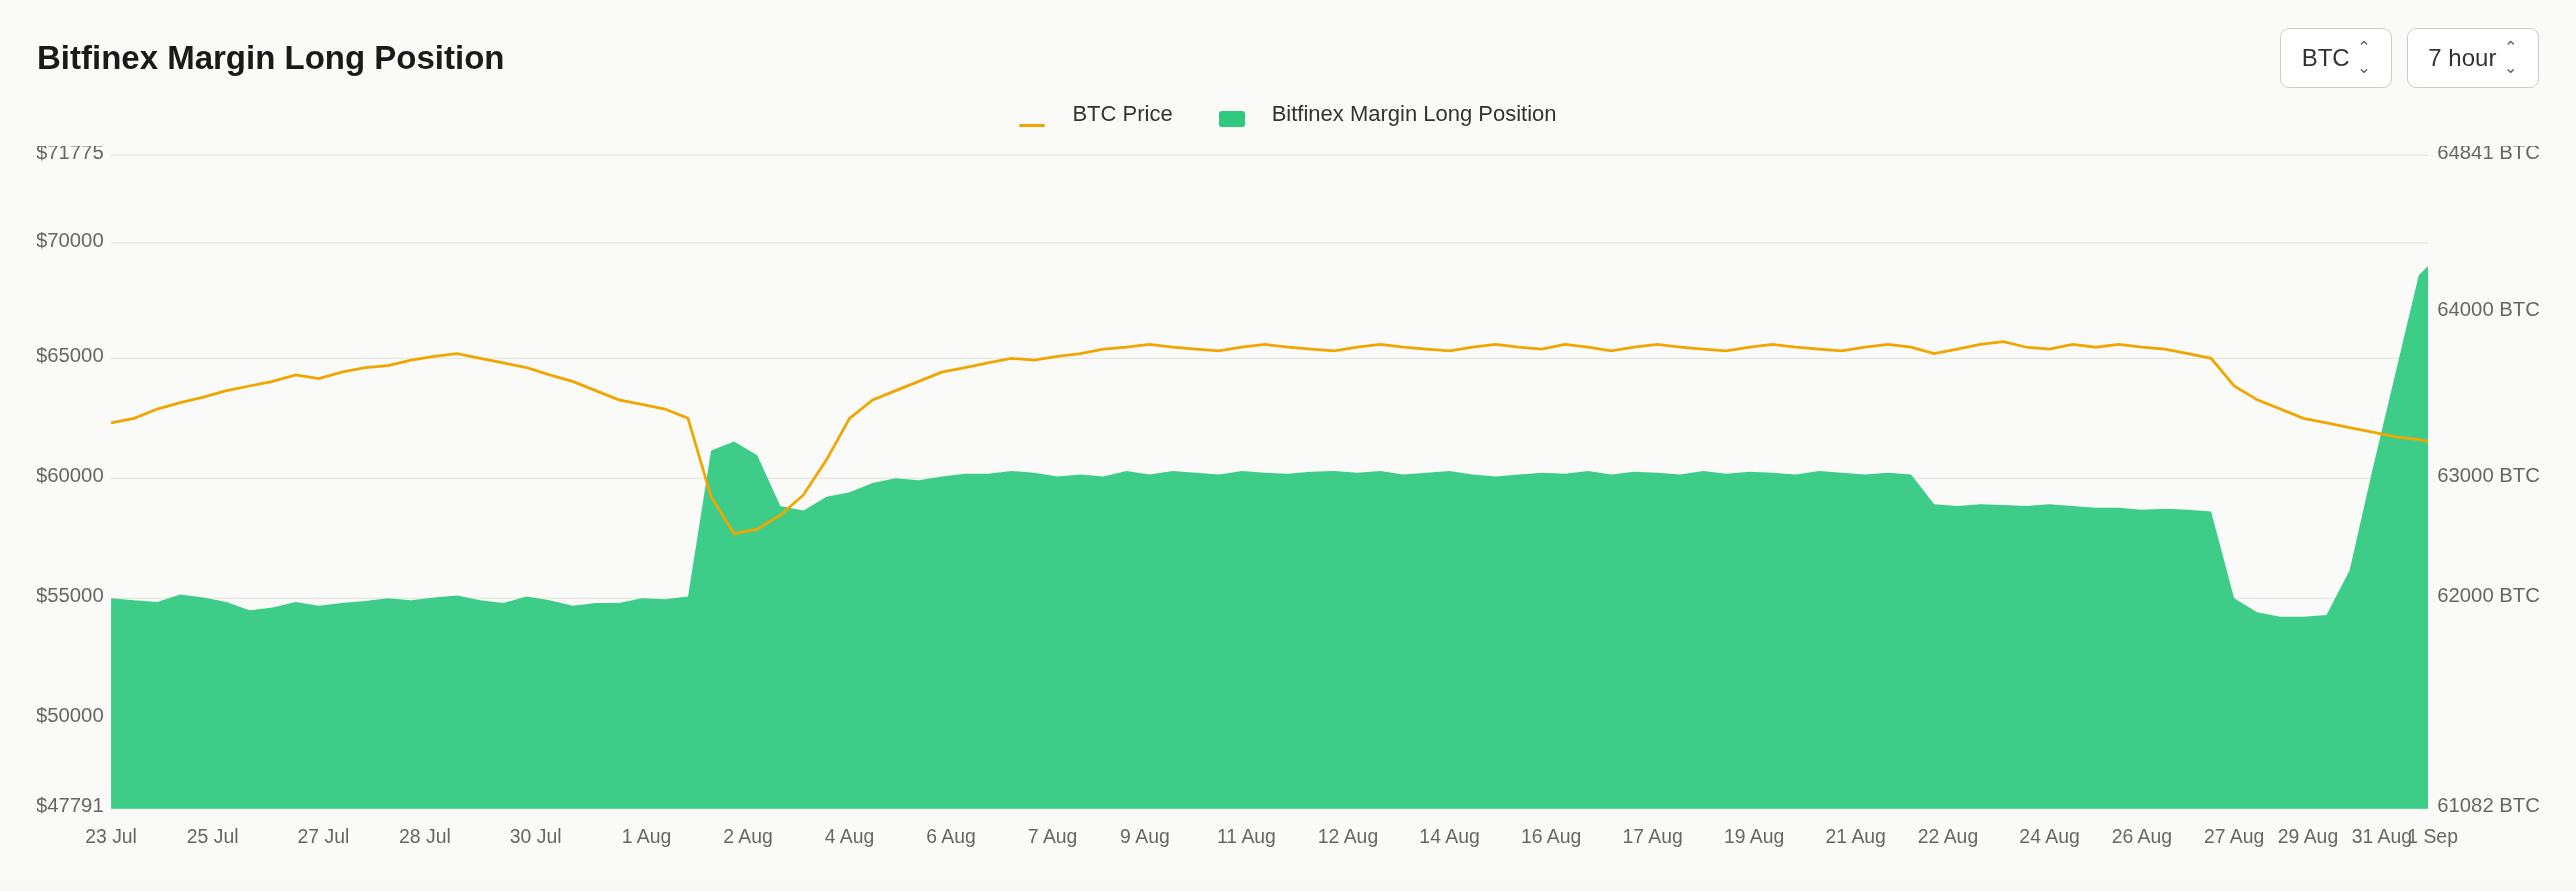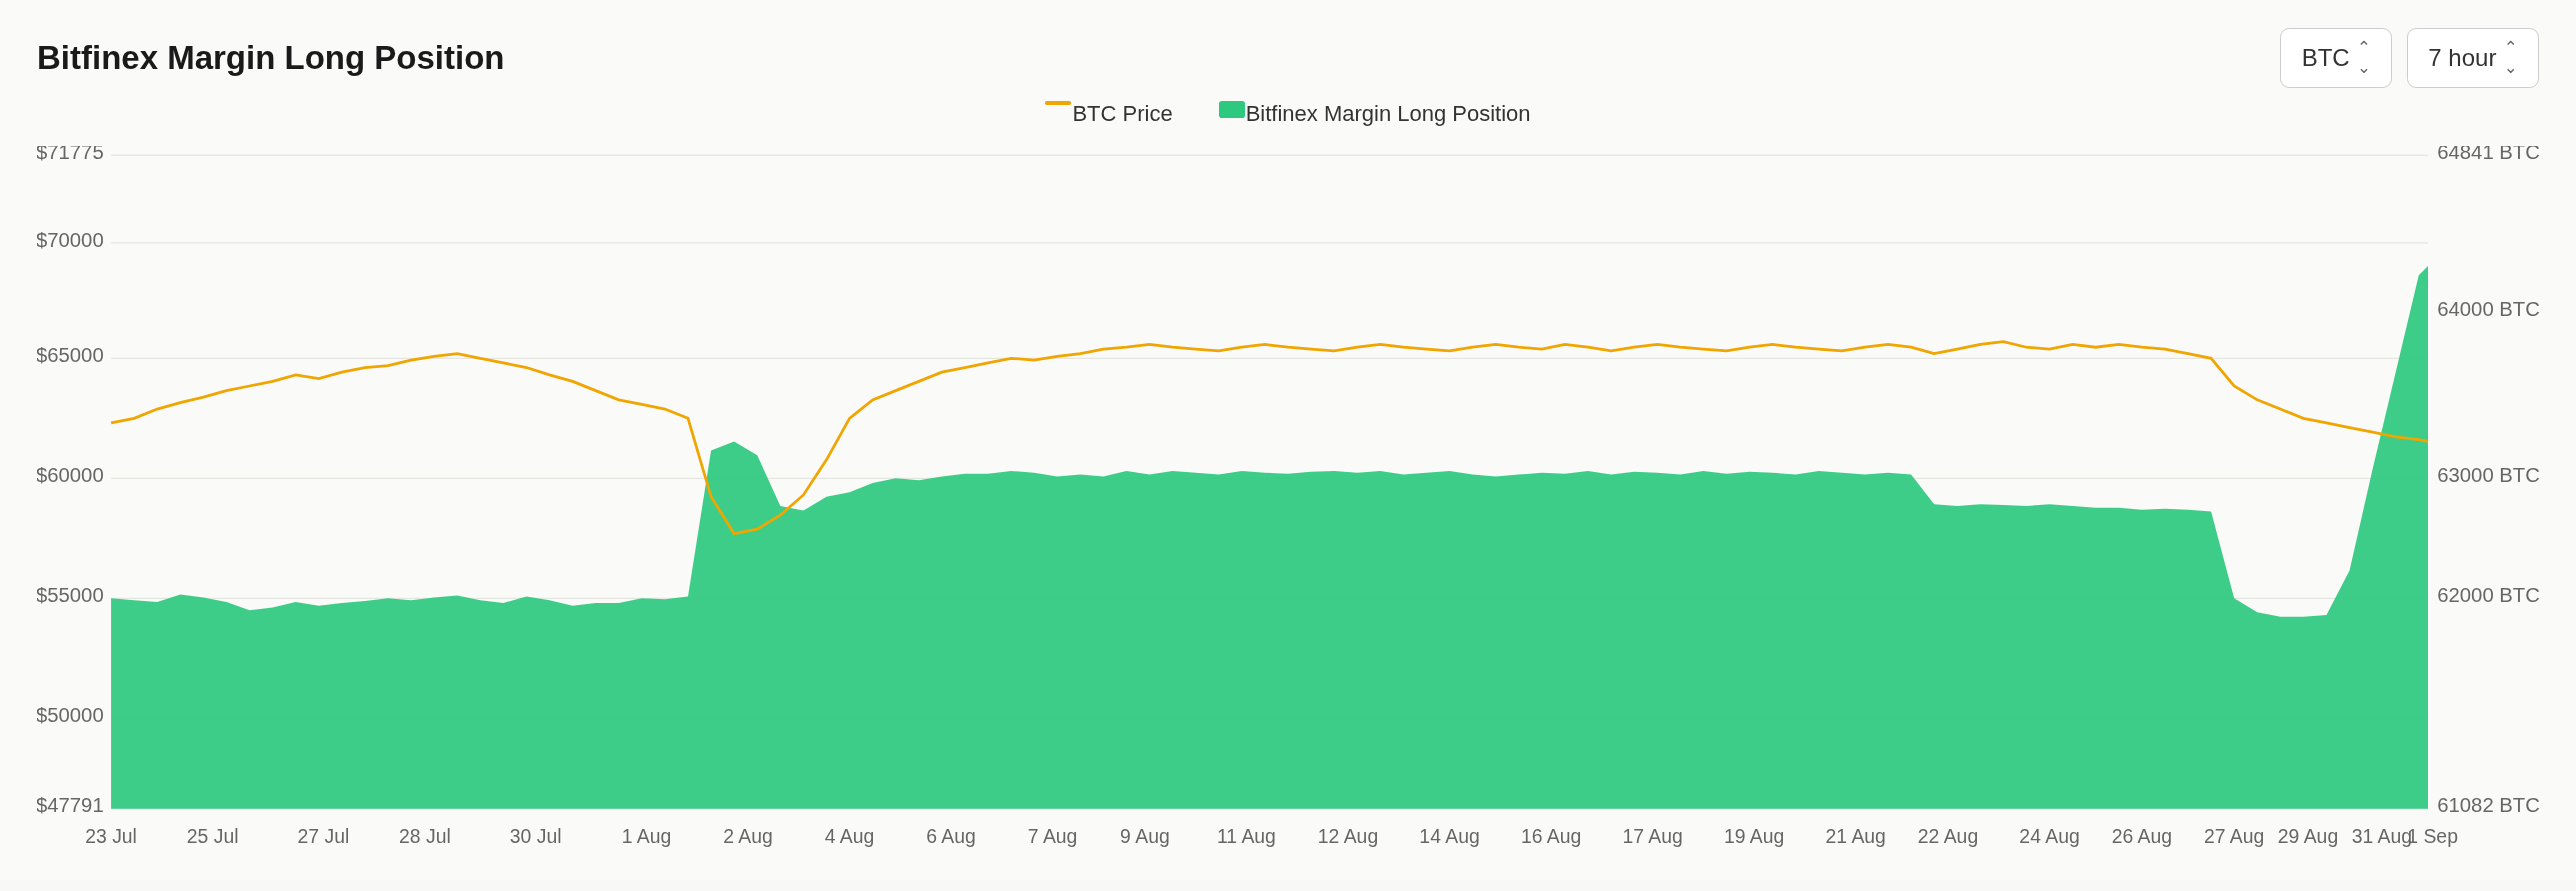--- a/index.html
+++ b/index.html
@@ -50,22 +50,22 @@
       color: #666;
     }
     .legend {
       display: flex;
       justify-content: center;
       gap: 46px;
       margin-bottom: 18.5px;
     }
     .legend-item {
       display: flex;
-      align-items: flex-start;
-      gap: 1px;
+      align-items: flex-end;
+      gap: 27px;
       font-size: 22px;
       color: #333;
     }
     .legend-dot {
       width: 20.3px;
       height: 20.3px;
       border-radius: 2.8px;
     }
     .chart-area {
       position: relative;

